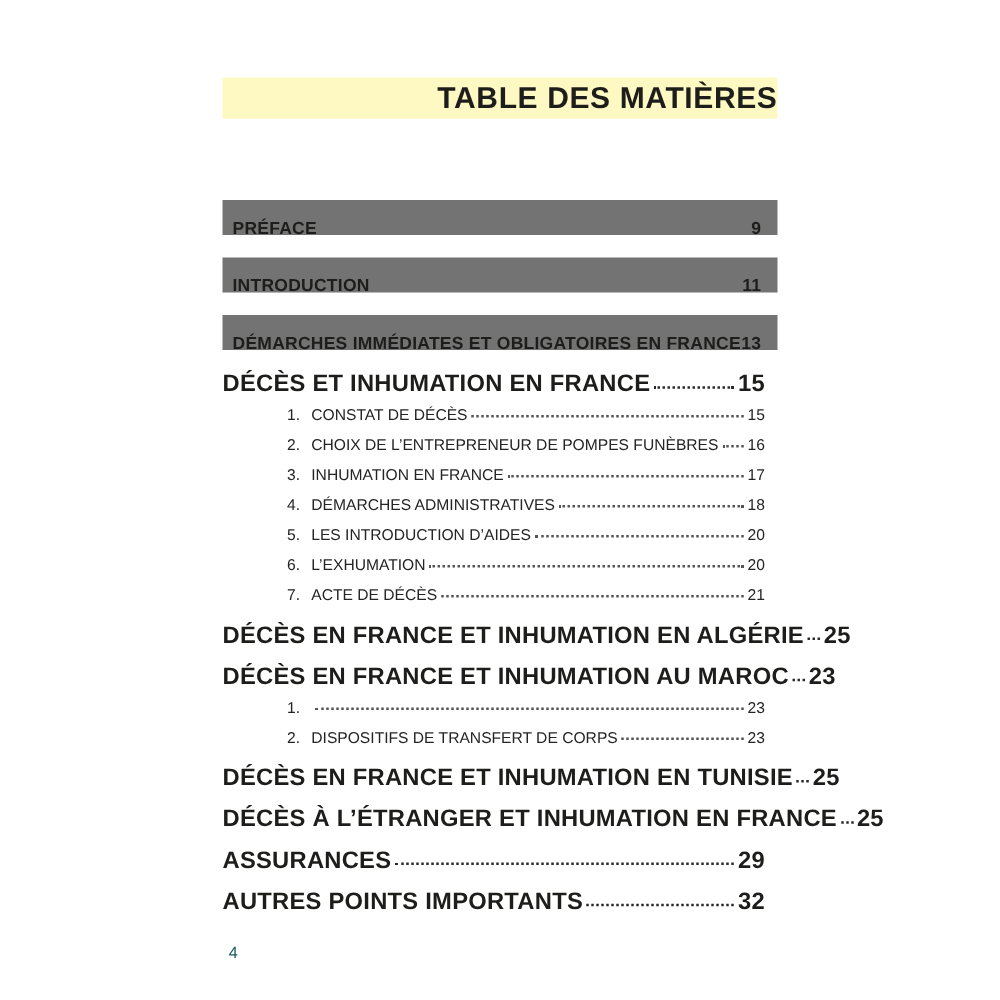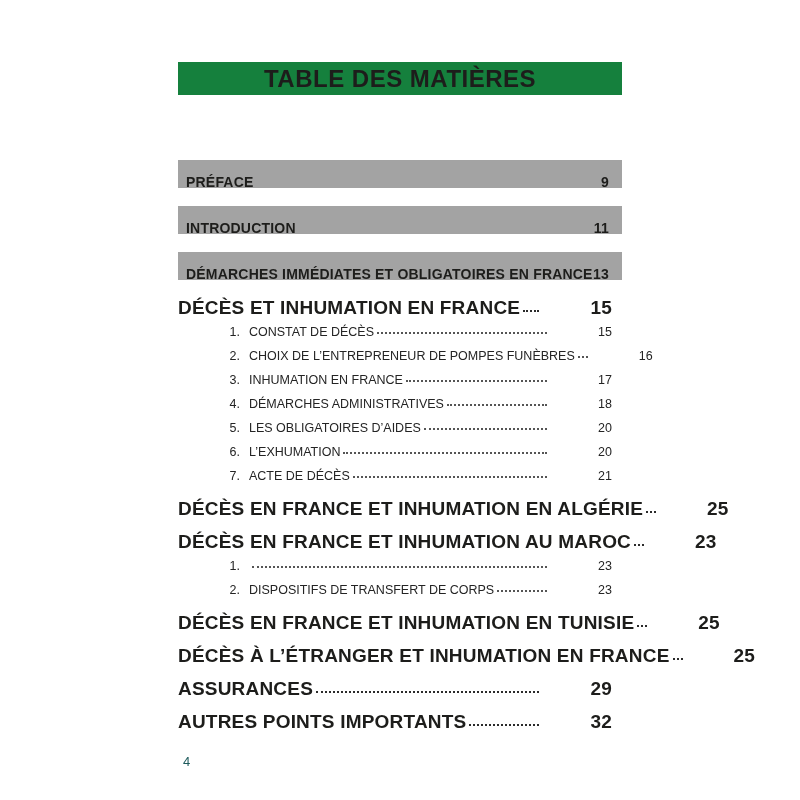--- a/index.html
+++ b/index.html
@@ -12,29 +12,29 @@
     color:#1d1d1b;
     overflow:hidden;
   }
   .content {
     position:absolute;
     left:178px; top:62px;
     width:444px;
   }
   .title-banner {
     height:33px; line-height:33px;
-    background:#15803d;
-    text-align:center;
+    background:#fef9c3;
+    text-align:right;
     font-size:24px; font-weight:bold;
     letter-spacing:0.5px;
     margin-bottom:65px;
   }
   .banner-row {
     height:28px;
-    background:#a3a3a3;
+    background:#737373;
     display:flex; align-items:center; justify-content:space-between;
     padding:16px 13px 0 8px;
     font-size:14px; font-weight:bold;
     letter-spacing:0.2px;
     margin-bottom:18px;
     text-align:center;
   }
   .banner-row .b-page { flex:none; }
   .toc { margin-top:-2px; }
   .toc-row {
@@ -56,21 +56,21 @@
   }
   .num { flex:none; width:15px; text-align:right; margin-right:9px; }
   .leader {
     flex:1 1 auto;
     margin:0 3px;
     border-bottom:2px dotted #2b2b2b;
     position:relative; top:-2px;
     min-width:10px;
   }
   .sub .leader { border-bottom:2px dotted #555555; }
-  .pagenum { flex:none;margin-left:48px; }
+  .pagenum { flex:none; }
   .folio {
     position:absolute;
     left:183px; top:754px;
     font-size:13px;
     color:#1d5a5c;
   }
 </style>
 </head>
 <body>
 
@@ -121,21 +121,21 @@
         <span class="pagenum">17</span>
       </div>
       <div class="toc-row sub">
         <span class="num">4.</span>
         <span class="label">DÉMARCHES ADMINISTRATIVES</span>
         <span class="leader"></span>
         <span class="pagenum">18</span>
       </div>
       <div class="toc-row sub">
         <span class="num">5.</span>
-        <span class="label">LES OBLIGATOIRES D’AIDES</span>
+        <span class="label">LES INTRODUCTION D’AIDES</span>
         <span class="leader"></span>
         <span class="pagenum">20</span>
       </div>
       <div class="toc-row sub">
         <span class="num">6.</span>
         <span class="label">L’EXHUMATION</span>
         <span class="leader"></span>
         <span class="pagenum">20</span>
       </div>
       <div class="toc-row sub">

